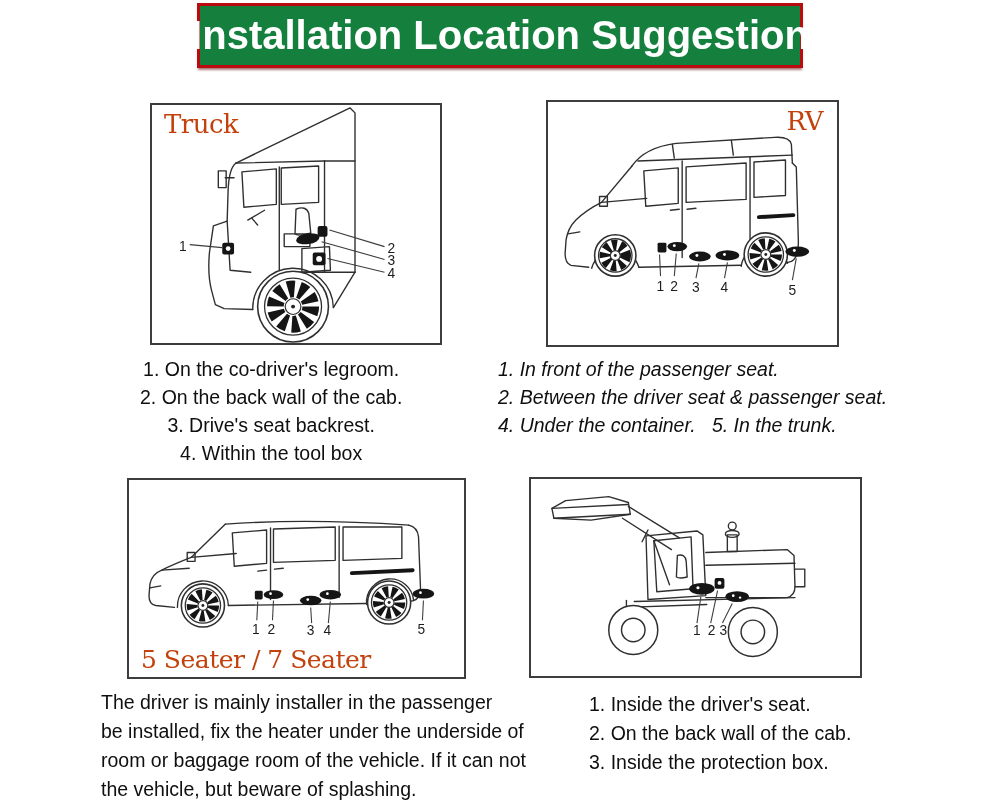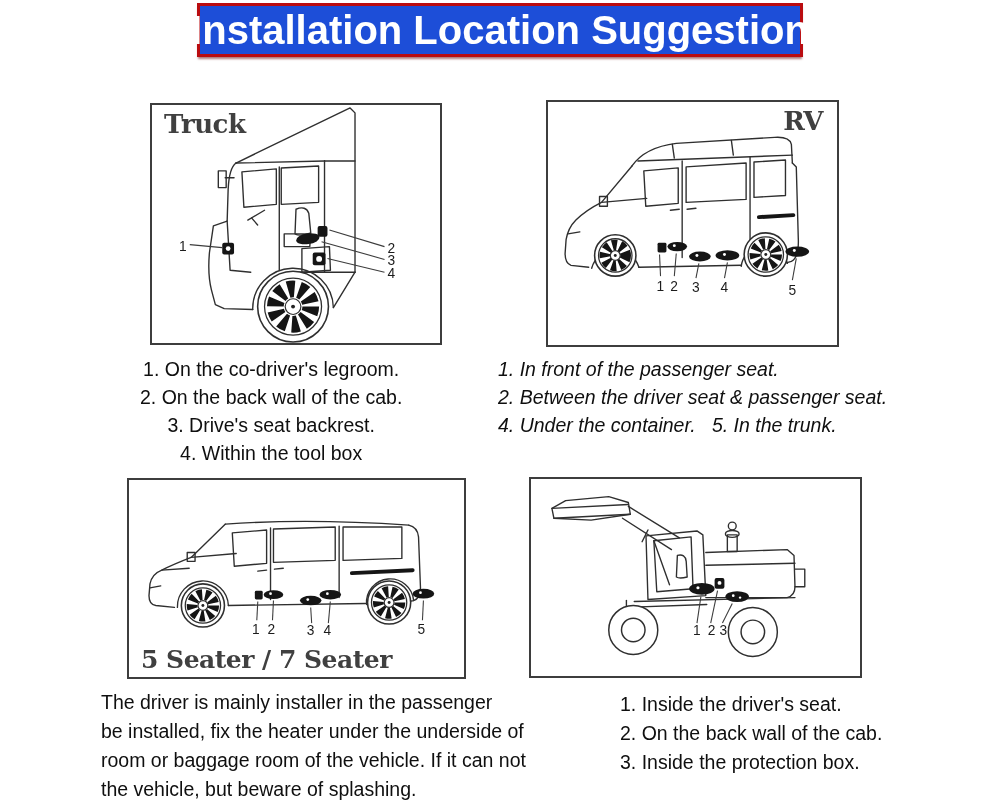--- a/index.html
+++ b/index.html
@@ -2,54 +2,54 @@
 <html><head>
 <meta charset="utf-8">
 <style>
   html,body { margin:0; padding:0; background:#ffffff; }
   .page {
     position:relative; width:1000px; height:800px; background:#ffffff;
     font-family:"Liberation Sans", sans-serif; color:#111; overflow:hidden;
   }
   
   .banner {
-    position:absolute; left:197px; top:3px; width:606px; height:54px;
-    background:#1d4ed8; border:3px solid #ba0c10; box-sizing:border-box;
+    position:absolute; left:197px; top:3px; width:606px; height:65px;
+    background:#15803d; border:3px solid #ba0c10; box-sizing:border-box;
     box-shadow:0 3px 2px -1px rgba(110,12,12,.55);
     display:flex; align-items:center; justify-content:center;
   }
   .banner-text {
     color:#ffffff; font-size:40px; font-weight:bold; letter-spacing:0;
     white-space:nowrap;
   }
   
   .panel {
     position:absolute; border:2px solid #3d3d3d; box-sizing:border-box;
     background:#ffffff;
   }
   #truck-panel     { left:150px; top:103px; width:292px; height:242px; }
   #rv-panel        { left:546px; top:100px; width:293px; height:247px; }
   #seater-panel    { left:127px; top:478px; width:339px; height:201px; }
   #excavator-panel { left:529px; top:477px; width:333px; height:201px; }
   .panel svg { position:absolute; left:0; top:0; width:100%; height:100%; }
   .panel-label {
-    position:absolute; font-family:"DejaVu Serif", serif; font-weight:bold;
-    color:#404040; letter-spacing:-0.5px; white-space:nowrap;
+    position:absolute; font-family:"DejaVu Serif", serif; font-weight:normal;
+    color:#c2410c; letter-spacing:-0.5px; white-space:nowrap;
   }
   #truck-label     { left:12px;  top:4px;    font-size:26px; }
   #rv-label        { right:14px; top:4px;    font-size:26px; }
   #seater-label    { left:12px;  bottom:3px; font-size:25px; }
   #excavator-label { right:10px; bottom:2px; font-size:25px; }
   
   .loc-list { position:absolute; font-size:19.5px; line-height:28px; color:#0f0f0f; }
   .list-line { white-space:pre; }
   #truck-list     { left:140px; top:355px;text-align:center; }
   #rv-list        { left:498px; top:355px;font-style:italic; }
   #note           { left:101px; top:688px; line-height:29px; }
-  #excavator-list { left:589px; top:690px; line-height:29px;margin-left:31px; }
+  #excavator-list { left:589px; top:690px; line-height:29px; }
   
   .art path, .art rect, .art circle, .art ellipse {
     stroke:#2f2f2f; fill:none; stroke-width:1.4;
     stroke-linecap:round; stroke-linejoin:round;
   }
   .art .stripe { stroke:#151515; stroke-width:4; }
   .unit  { fill:#151515; stroke:none; }
   .udot  { fill:#ffffff; stroke:none; }
   .leader path { stroke:#3c3c3c; stroke-width:1.1; fill:none; }
   svg text {

